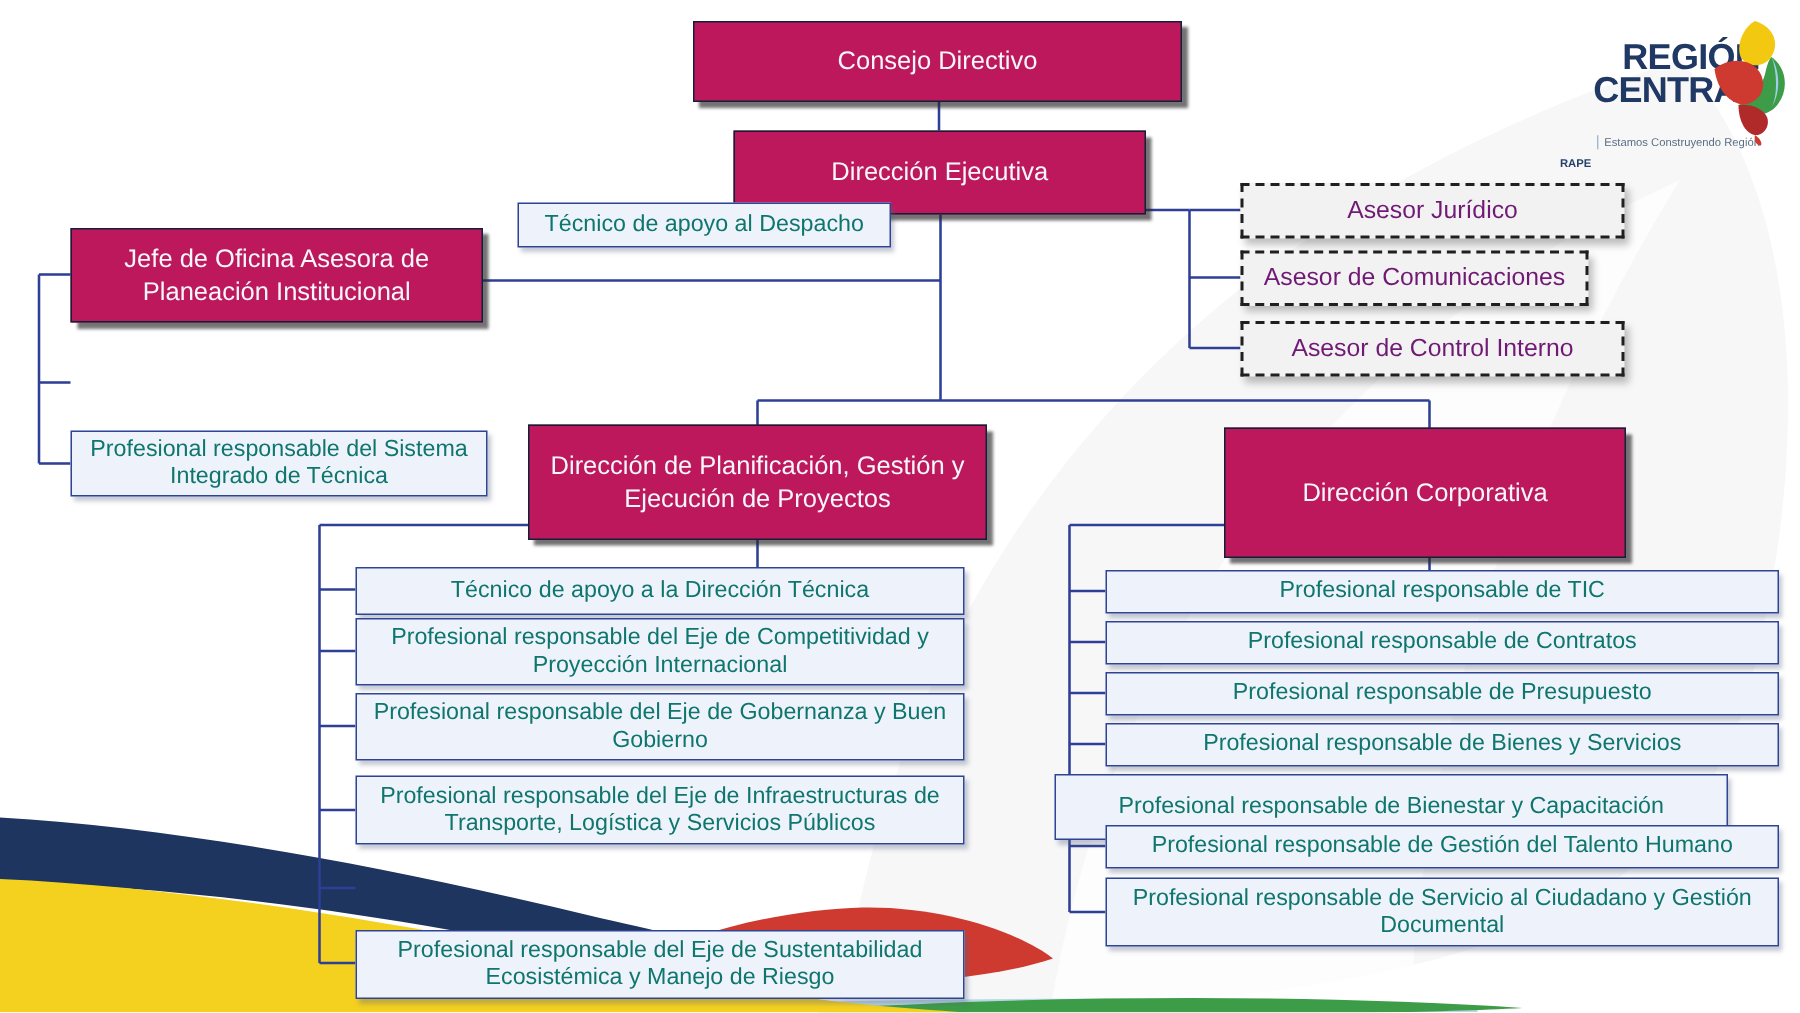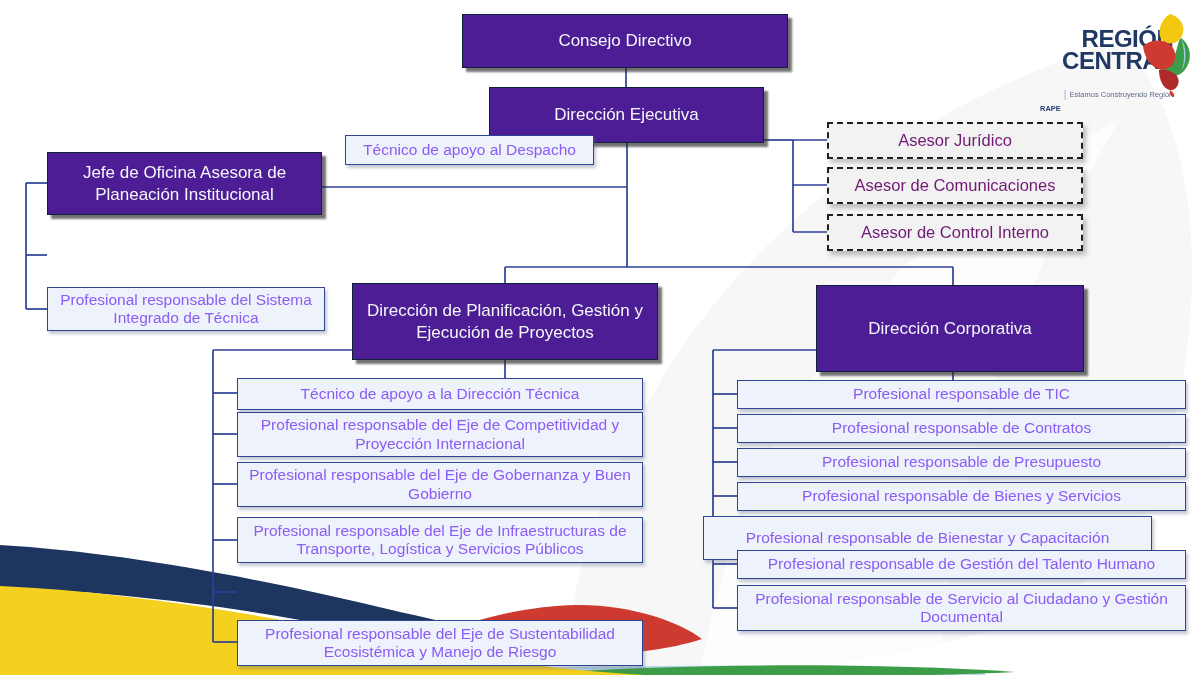--- a/index.html
+++ b/index.html
@@ -8,26 +8,26 @@
     background:#ffffff;
     font-family:"Liberation Sans", sans-serif;
   }
   svg.layer{position:absolute;left:0;top:0;}
   .box{
     position:absolute;display:flex;align-items:center;justify-content:center;
     text-align:center;box-sizing:border-box;padding:2px 8px;
   }
   .box span{display:block;width:100%;}
   .dark{
-    background:#4c1d95;color:#f5f7fa;border:1px solid #10203a;
+    background:#be185d;color:#f5f7fa;border:1px solid #10203a;
     box-shadow:4px 4px 2px rgba(40,40,40,0.65);
     font-size:17px;line-height:1.25;
   }
   .light{
-    background:#eef2fb;color:#8b5cf6;border:1.5px solid #2e4494;
+    background:#eef2fb;color:#0f766e;border:1.5px solid #2e4494;
     box-shadow:2px 3px 3px rgba(90,100,130,0.35);
     font-size:15.5px;line-height:1.18;
   }
   .dashed{
     background:#f2f2f2;color:#701a75;border:2px dashed #1f1f1f;
     box-shadow:3px 4px 5px rgba(0,0,0,0.25);
     font-size:16.5px;line-height:1.2;
   }
   
   #logo{position:absolute;left:1032px;top:12px;width:165px;height:88px;}
@@ -123,21 +123,21 @@
     <span>Jefe de Oficina Asesora de Planeación Institucional</span>
   </div>
 
   <div class="box light" style="left:47px;top:287px;width:278px;height:44px">
     <span>Profesional responsable del Sistema Integrado de Técnica</span>
   </div>
 
   <div class="box dashed" style="left:827px;top:122px;width:256px;height:37px">
     <span>Asesor Jurídico</span>
   </div>
-  <div class="box dashed" style="left:827px;top:167px;width:256px;height:37px">
+  <div class="box dashed" style="left:827px;top:167px;width:232px;height:37px">
     <span>Asesor de Comunicaciones</span>
   </div>
   <div class="box dashed" style="left:827px;top:214px;width:256px;height:37px">
     <span>Asesor de Control Interno</span>
   </div>
 
   <div class="box dark" style="left:352px;top:283px;width:306px;height:77px">
     <span>Dirección de Planificación, Gestión y Ejecución de Proyectos</span>
   </div>
 

